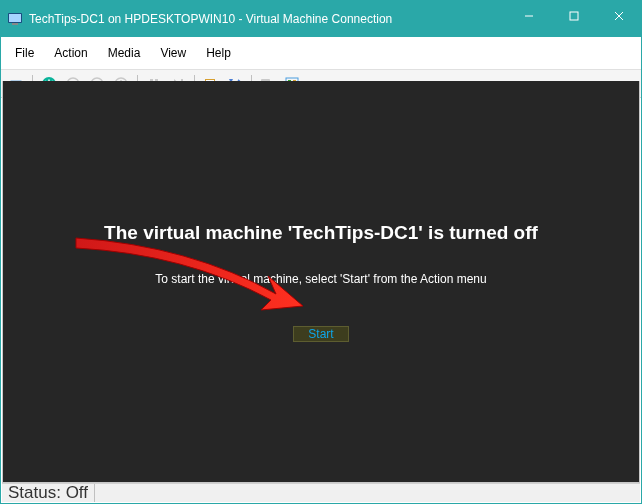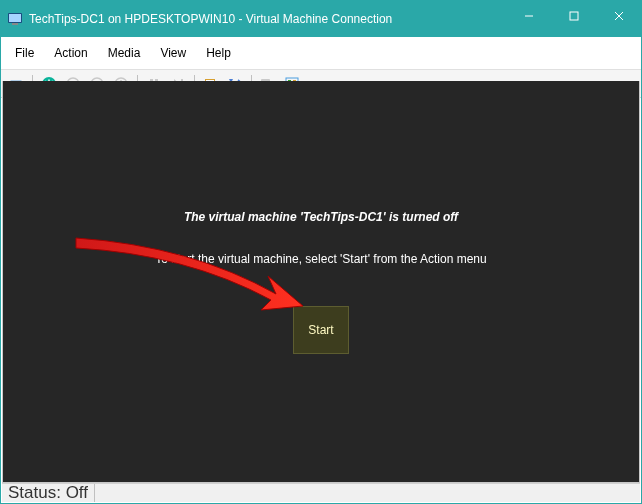--- a/index.html
+++ b/index.html
@@ -78,28 +78,28 @@
     background: #262626;
     border: 1px solid #c8c8c8;
     border-top: none;
     display: flex;
     flex-direction: column;
     align-items: center;
     justify-content: center;
     color: #fff;
     text-align: center;
   }
-  .vm-heading { font-size: 12px; font-weight: bold; margin-bottom: 28px; font-style: italic; }
+  .vm-heading { font-size: 19px; font-weight: bold; margin-bottom: 28px; }
   .vm-sub { font-size: 12px; margin-bottom: 40px; }
   .start-btn {
     min-width: 52px;
-    padding: 16px 14px;
+    padding: 0 14px;
     background: #3d3d1e;
     border: 1px solid #5d5d30;
-    color: #fef9c3;
+    color: #0ea5e9;
     font-size: 12px;
   }
 
   
   .statusbar {
     position: absolute;
     left: 1px; right: 1px; bottom: 1px;
     height: 19px;
     background: #f0f0f0;
     border-top: 1px solid #d0d0d0;

